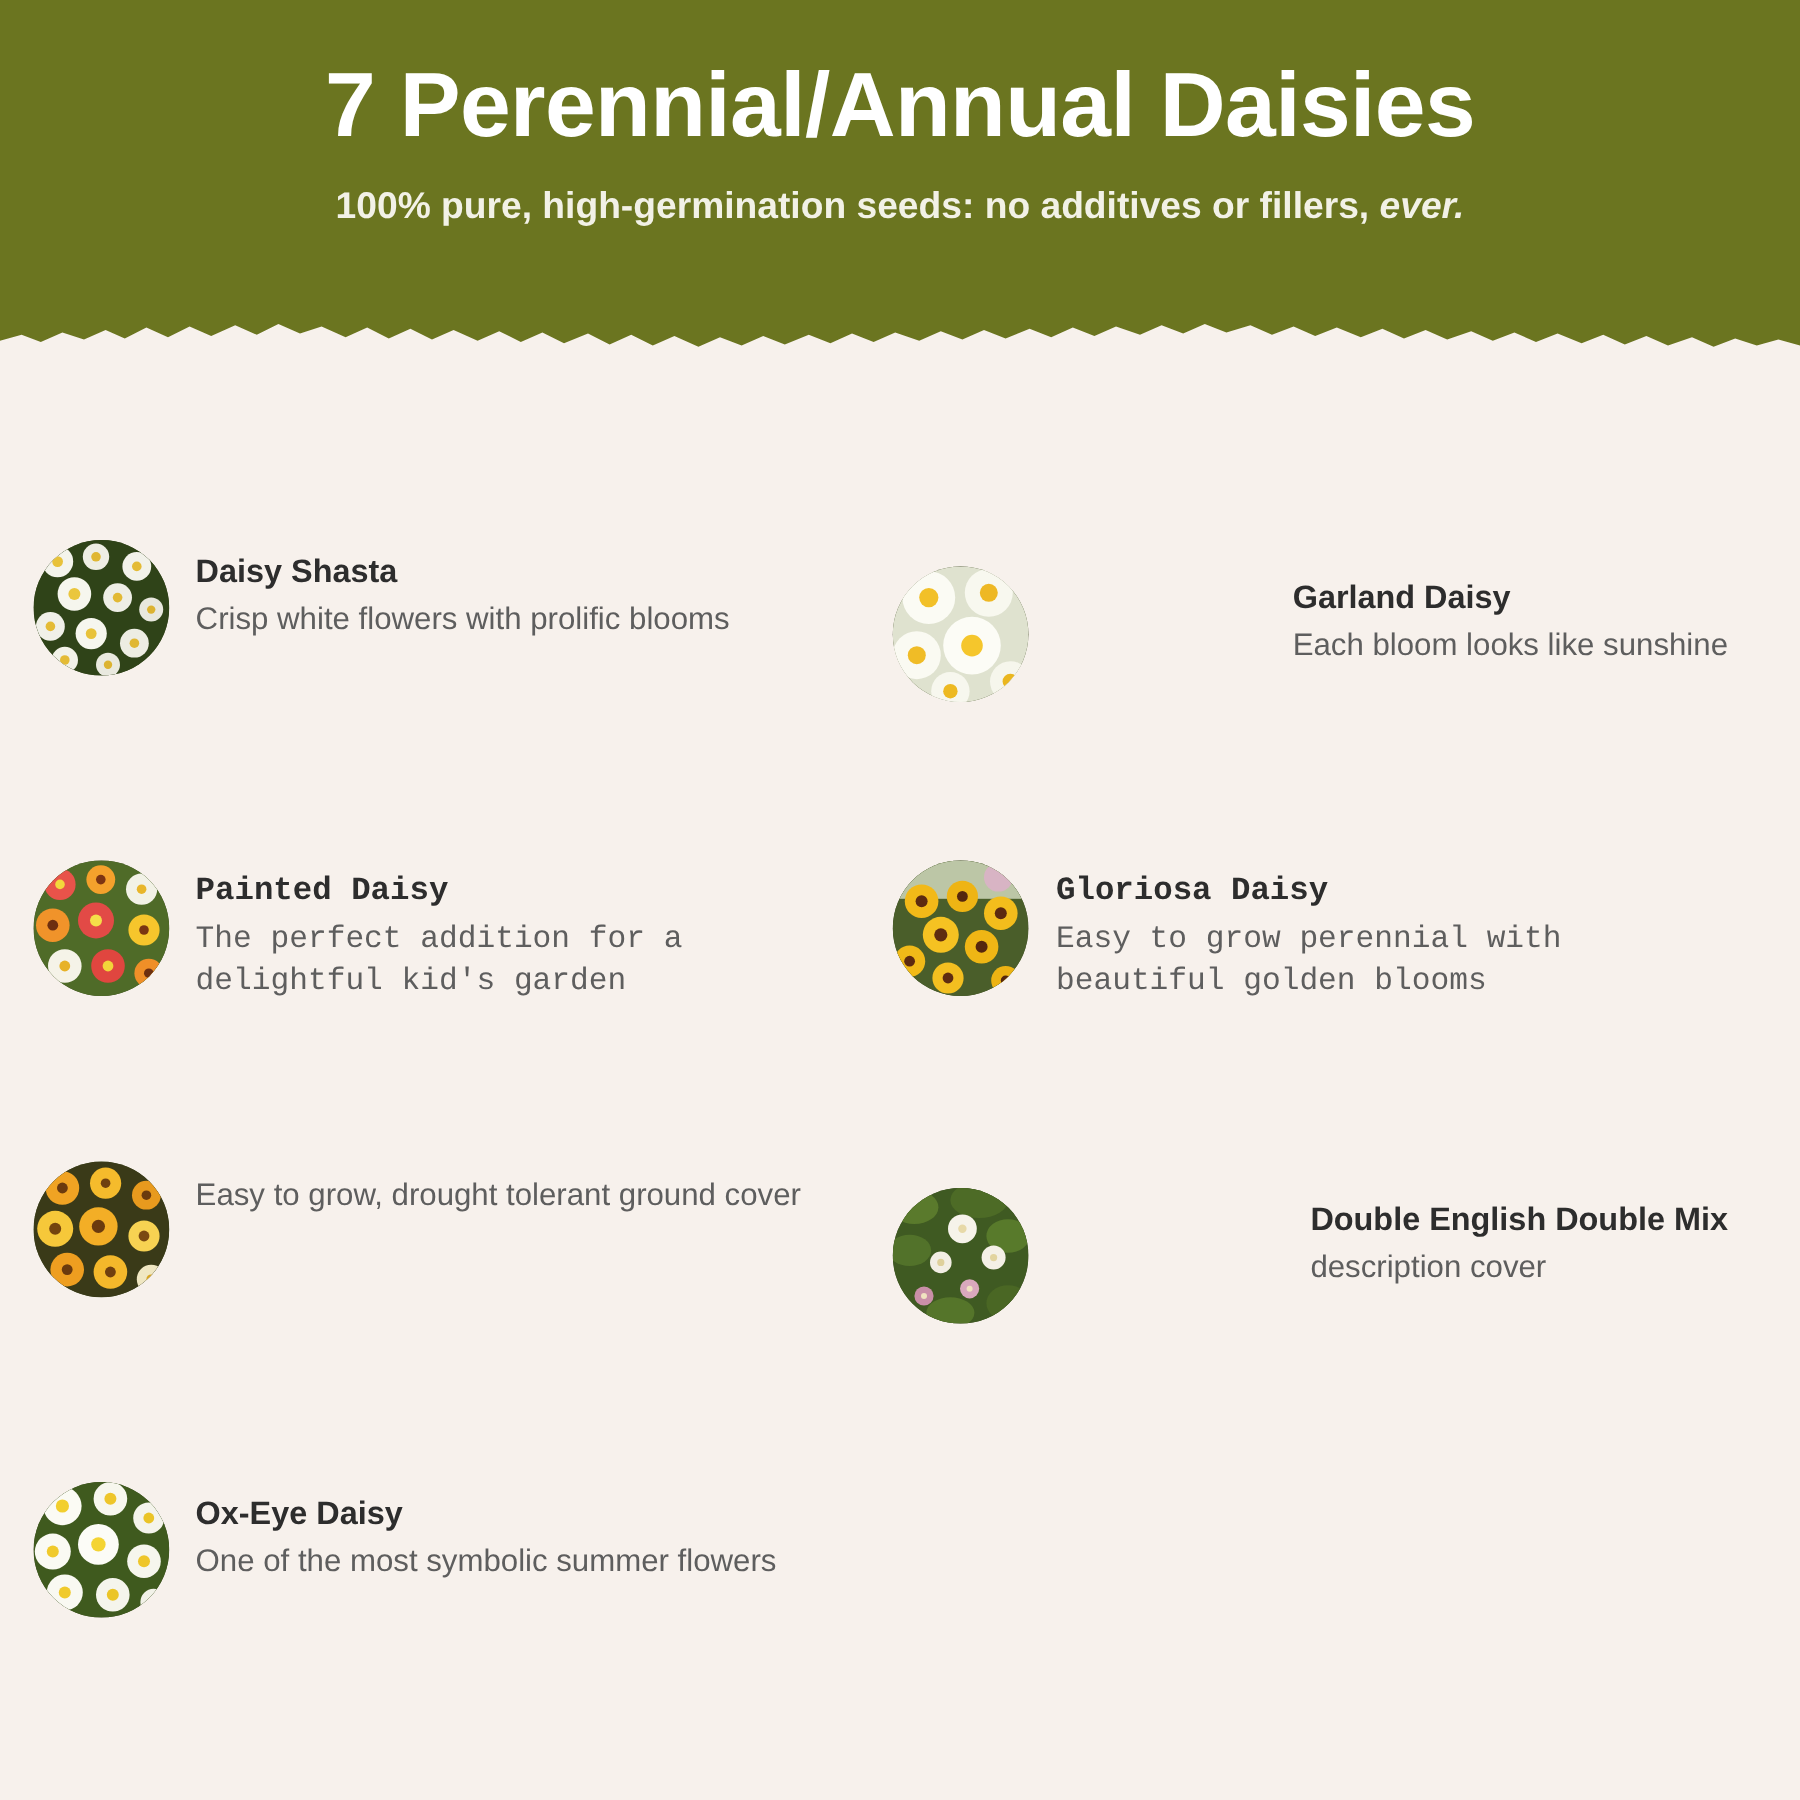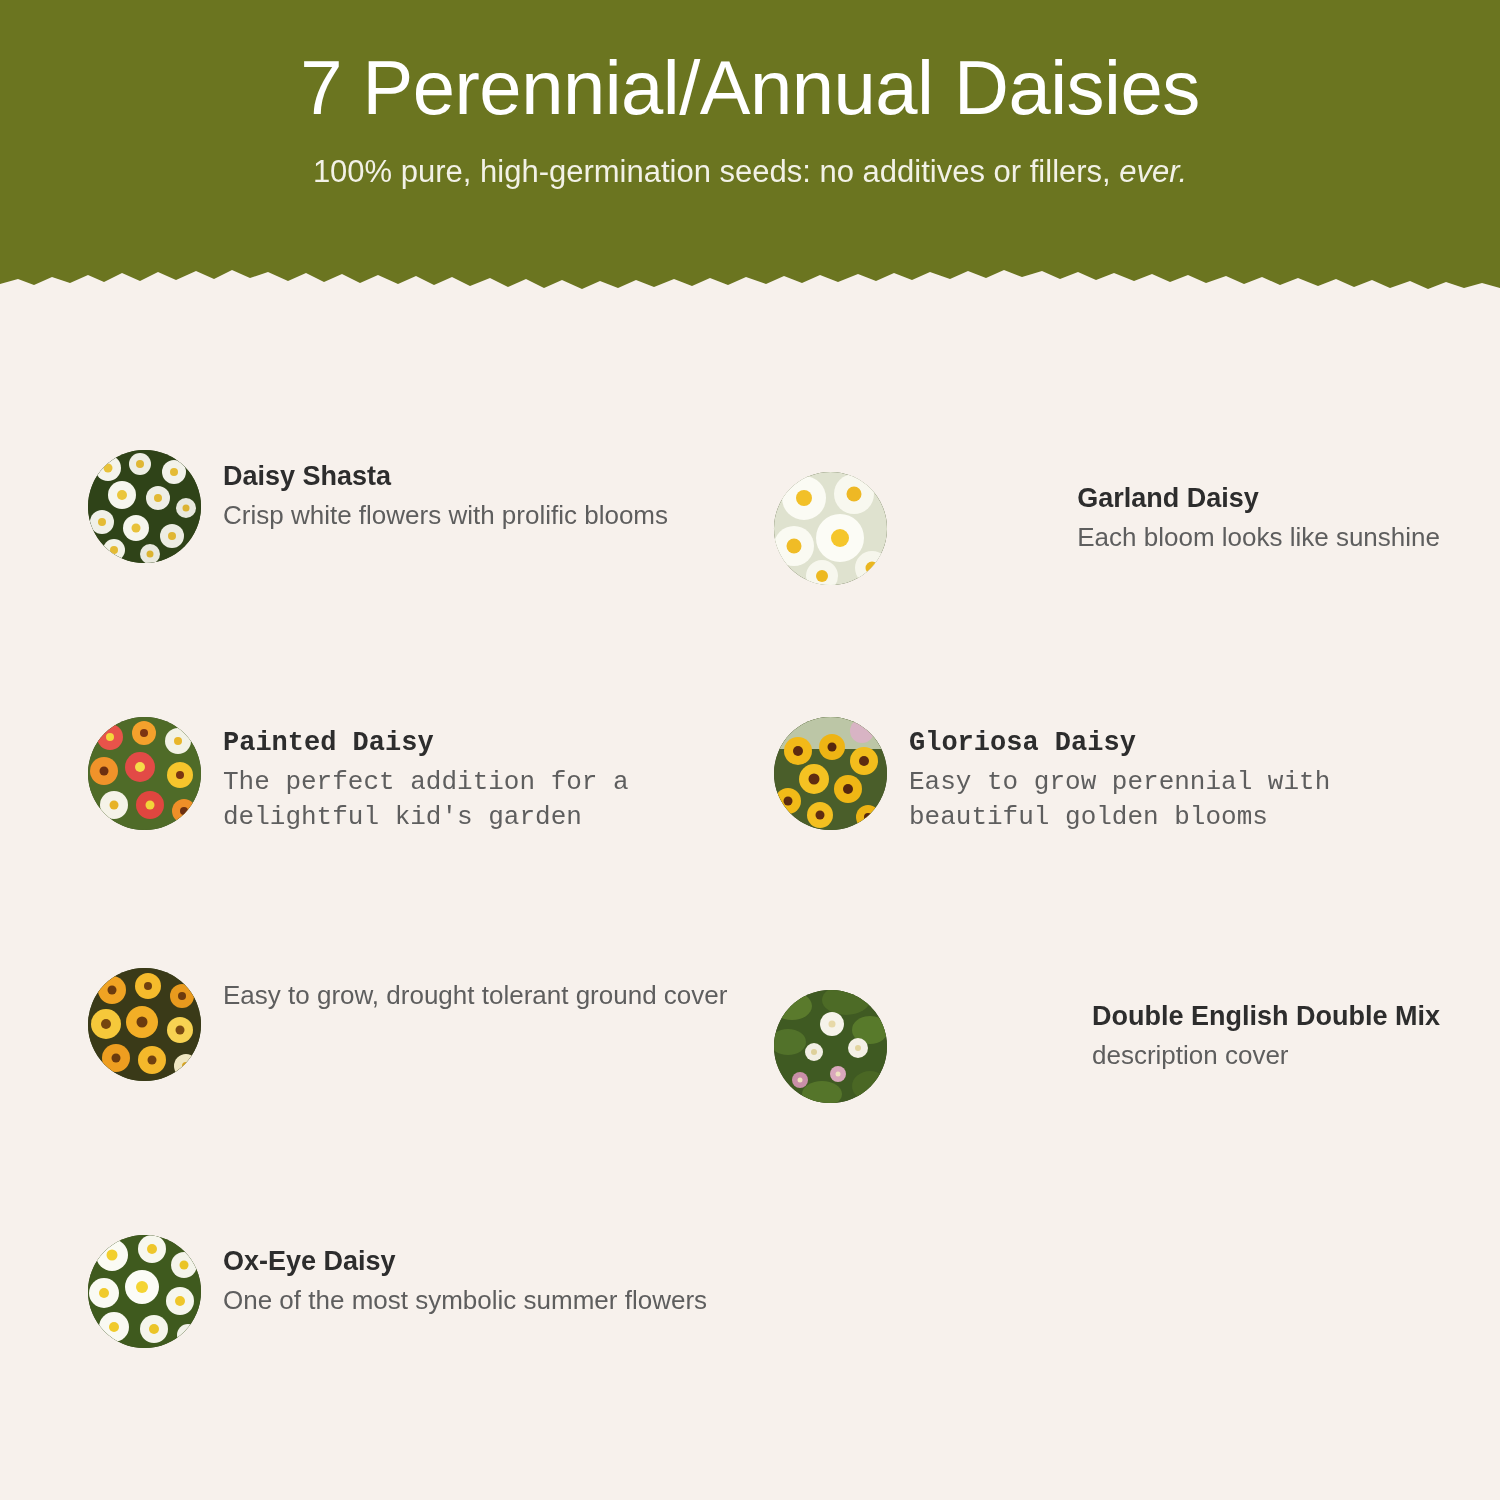--- a/index.html
+++ b/index.html
@@ -28,30 +28,30 @@
     background: #6b7520;
     overflow: hidden;
   }
   .header-inner {
     padding-top: 48px;
     text-align: center;
   }
   .header-title {
     color: #ffffff;
     font-size: 76px;
-    font-weight: normal;
+    font-weight: bold;
     letter-spacing: -0.5px;
     line-height: 1.05;
     margin: 0;
     padding: 0 40px;
   }
   .header-sub {
     color: #f2f1e6;
     font-size: 31px;
-    font-weight: 400;
+    font-weight: 700;
     margin-top: 26px;
     padding: 0 40px;
   }
   .header-sub em {
     font-style: italic;
   }
   .torn {
     position: absolute;
     left: 0;
     bottom: -2px;
@@ -60,21 +60,21 @@
     display: block;
   }
 
   
   .list {
     position: absolute;
     left: 0;
     top: 300px;
     width: 1500px;
     box-sizing: border-box;
-    padding: 150px 60px 0 88px;
+    padding: 150px 60px 0 28px;
   }
   .row {
     display: flex;
     width: 100%;
   }
   .col {
     width: 50%;
     box-sizing: border-box;
   }
   .item {

